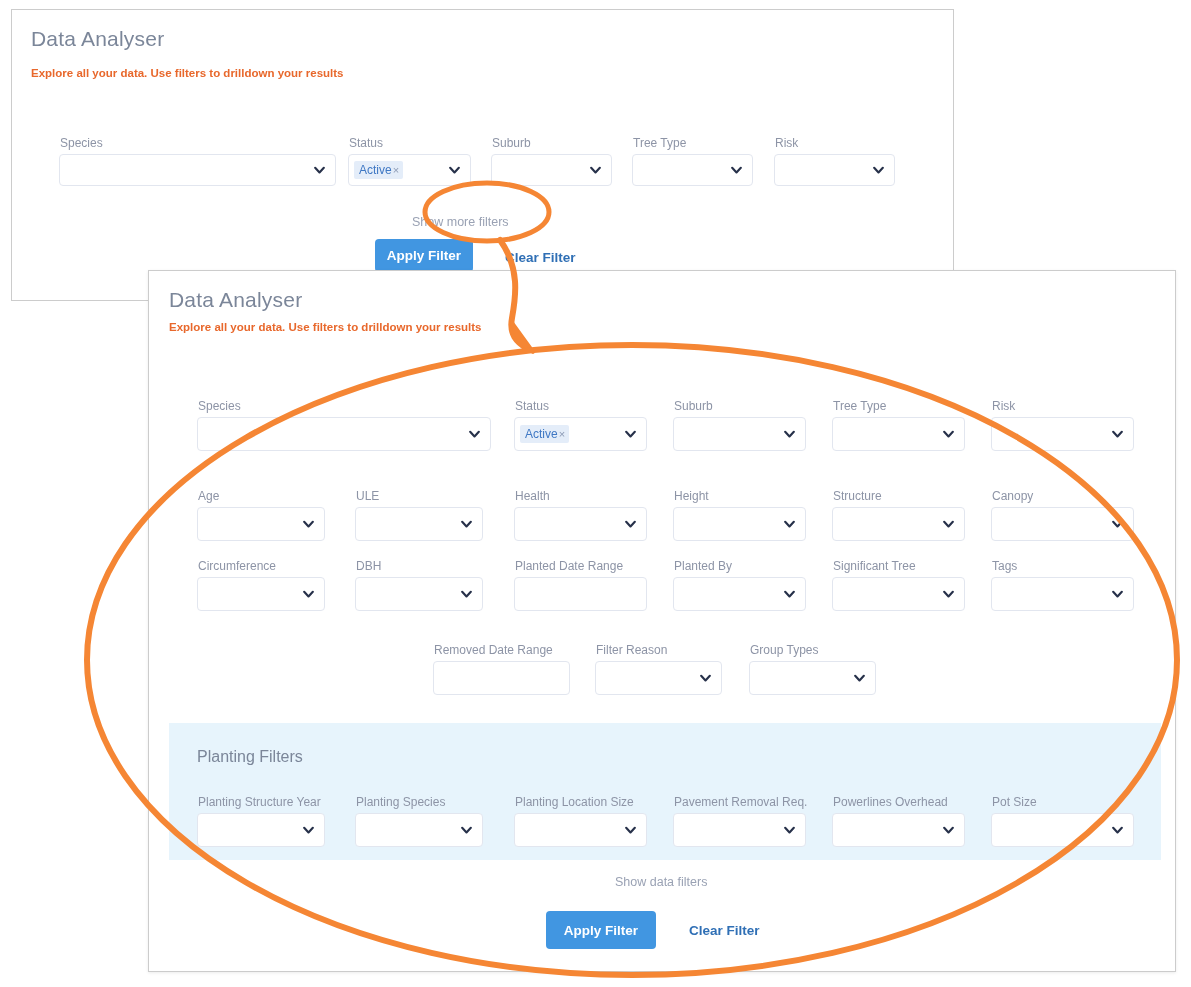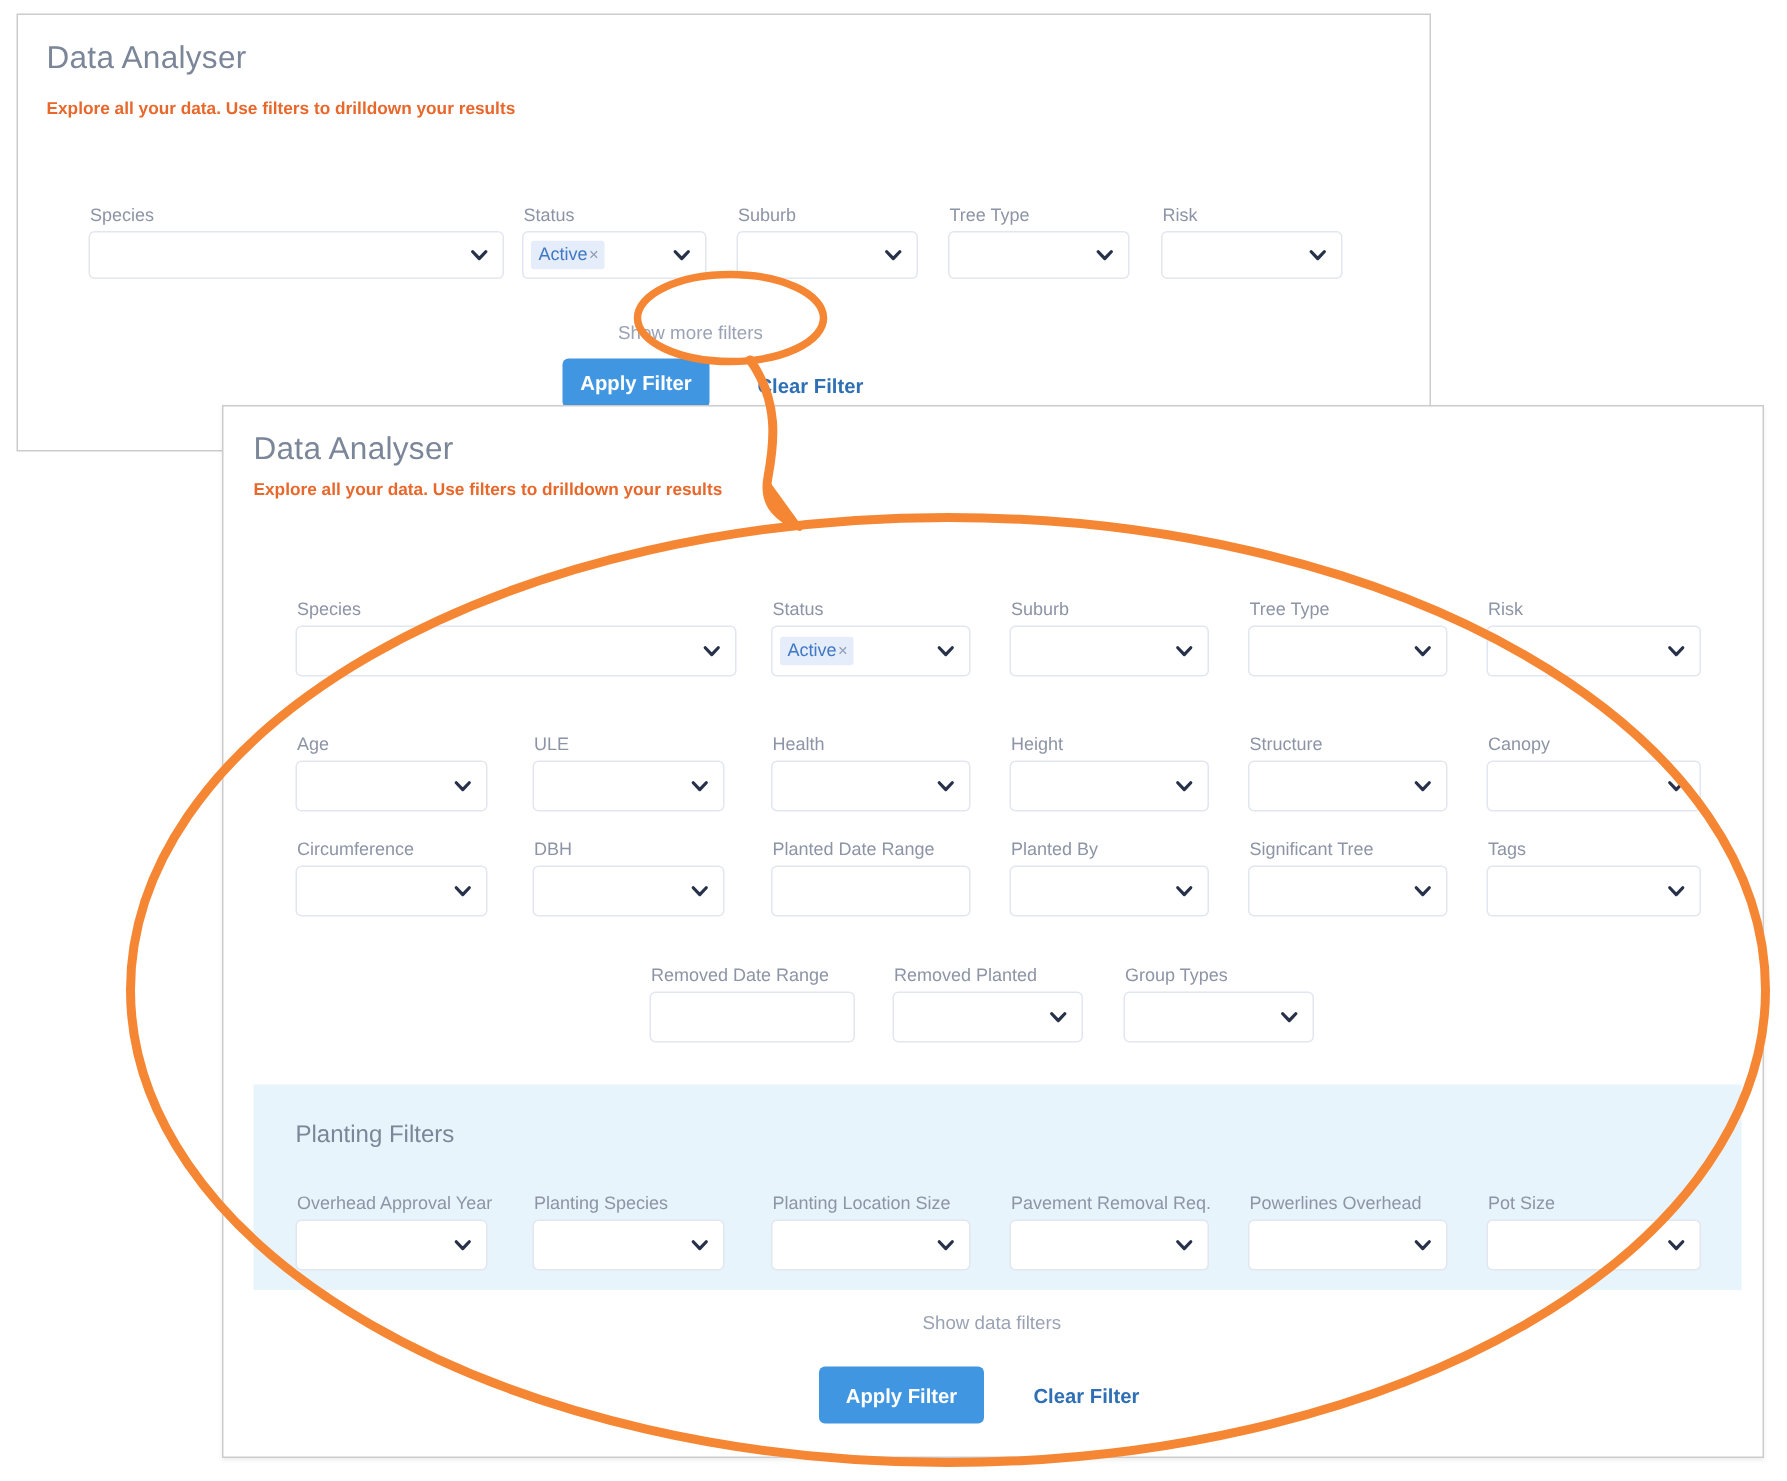--- a/index.html
+++ b/index.html
@@ -415,21 +415,21 @@
             </svg>
         </span>
       </div>
     </div>
 
     <div class="field" style="left:284px; top:372px; width:137px;">
       <div class="field-label">Removed Date Range</div>
       <div class="field-ctl tall" style="width:137px;"></div>
     </div>
     <div class="field" style="left:446px; top:372px; width:127px;">
-      <div class="field-label">Removed Planted</div>
+      <div class="field-label">Filter Reason</div>
       <div class="field-ctl tall" style="width:127px;">
         <span class="caret">
           <svg viewBox="0 0 12 12" width="13" height="13">
               <path d="M2 4 L6 8.2 L10 4" stroke="#27314a" stroke-width="2" fill="none" stroke-linecap="round" stroke-linejoin="round"></path>
             </svg>
         </span>
       </div>
     </div>
     <div class="field" style="left:600px; top:372px; width:127px;">
       <div class="field-label">Group Types</div>
@@ -439,21 +439,21 @@
               <path d="M2 4 L6 8.2 L10 4" stroke="#27314a" stroke-width="2" fill="none" stroke-linecap="round" stroke-linejoin="round"></path>
             </svg>
         </span>
       </div>
     </div>
 
     <div id="planting-box" style="left:20px; top:452px; width:992px; height:137px;">
       <div id="planting-title" style="left:28px; top:25px;">Planting Filters</div>
 
       <div class="field" style="left:28px; top:72px; width:128px;">
-        <div class="field-label">Overhead Approval Year</div>
+        <div class="field-label">Planting Structure Year</div>
         <div class="field-ctl tall" style="width:128px;">
           <span class="caret">
             <svg viewBox="0 0 12 12" width="13" height="13">
                 <path d="M2 4 L6 8.2 L10 4" stroke="#27314a" stroke-width="2" fill="none" stroke-linecap="round" stroke-linejoin="round"></path>
               </svg>
           </span>
         </div>
       </div>
       <div class="field" style="left:186px; top:72px; width:128px;">
         <div class="field-label">Planting Species</div>

